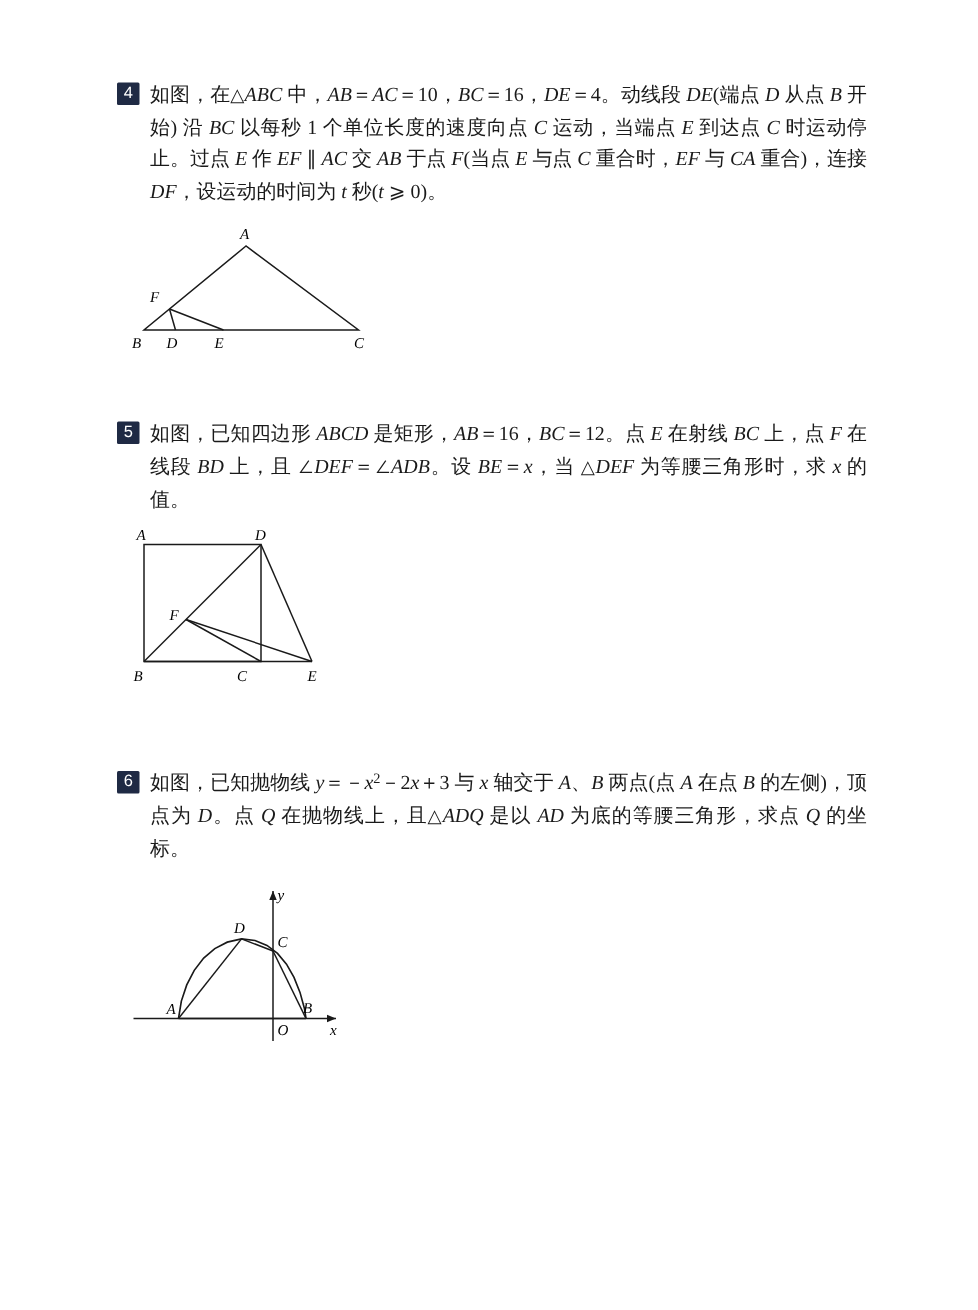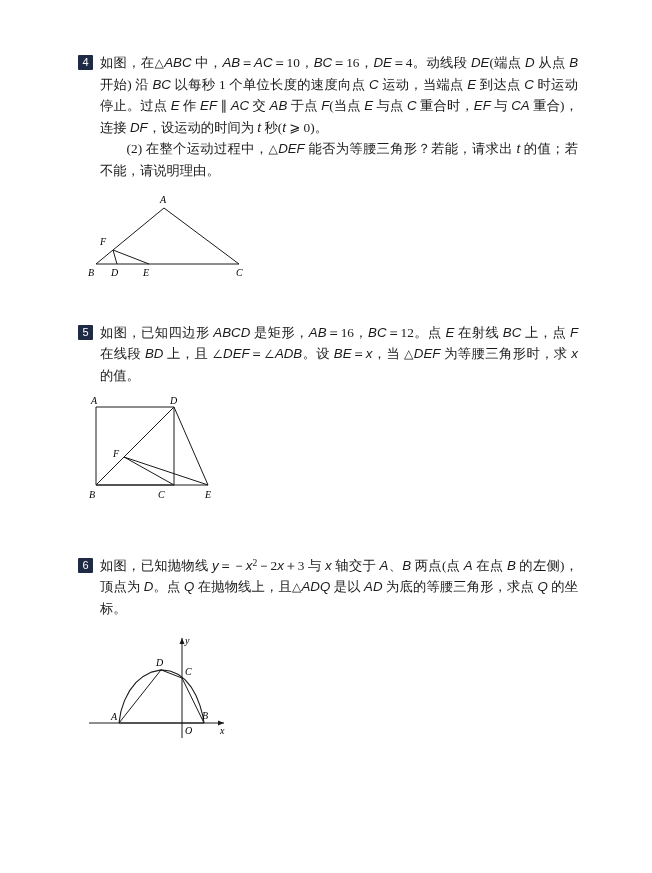--- a/index.html
+++ b/index.html
@@ -55,40 +55,39 @@
     font-size: 13.3px;
     line-height: 1.62;
     text-align: justify;
   }
   .prob-body p {
     margin: 0;
   }
   .indent2 {
     text-indent: 2em;
   }
-  .math { font-style: italic; font-family: Liberation Sans, sans-serif; margin-top: 24px; }
+  .math { font-style: italic; font-family: Liberation Serif, serif; margin-top: 24px; }
   .sup { font-size: 0.72em; vertical-align: 0.45em; }
   .tri:before { content: "\25B3"; font-size: 0.92em; }
   .fig {
     position: relative;
   }
   .fig svg { display: block; }
 </style>
 </head>
 <body>
 
 <div class="page">
   <div class="content">
 
     <div class="problem">
       <div class="prob-head">
         <div class="num-badge">4</div>
         <div class="prob-body">
           <p>如图，在<span class="tri"></span><span class="math">ABC</span> 中，<span class="math">AB</span>＝<span class="math">AC</span>＝10，<span class="math">BC</span>＝16，<span class="math">DE</span>＝4。动线段 <span class="math">DE</span>(端点 <span class="math">D</span> 从点 <span class="math">B</span> 开始) 沿 <span class="math">BC</span> 以每秒 1 个单位长度的速度向点 <span class="math">C</span> 运动，当端点 <span class="math">E</span> 到达点 <span class="math">C</span> 时运动停止。过点 <span class="math">E</span> 作 <span class="math">EF</span> ∥ <span class="math">AC</span> 交 <span class="math">AB</span> 于点 <span class="math">F</span>(当点 <span class="math">E</span> 与点 <span class="math">C</span> 重合时，<span class="math">EF</span> 与 <span class="math">CA</span> 重合)，连接 <span class="math">DF</span>，设运动的时间为 <span class="math">t</span> 秒(<span class="math">t</span> ⩾ 0)。</p>
-          <p class="indent2">(2) 在整个运动过程中，<span class="tri"></span><span class="math">DEF</span> 能否为等腰三角形？若能，请求出 <span class="math">t</span> 的值；若不能，请说明理由。</p>
         </div>
       </div>
 
       <div class="fig">
         <svg width="260" height="90" viewBox="0 0 260 90" style="margin-left:8px;margin-top:8px;">
 
           <polygon points="78,18 10,74 153,74" fill="none" stroke="#1a1a1a" stroke-width="1"></polygon>
 
           <line x1="27" y1="60" x2="63" y2="74" stroke="#1a1a1a" stroke-width="1"></line>
 

